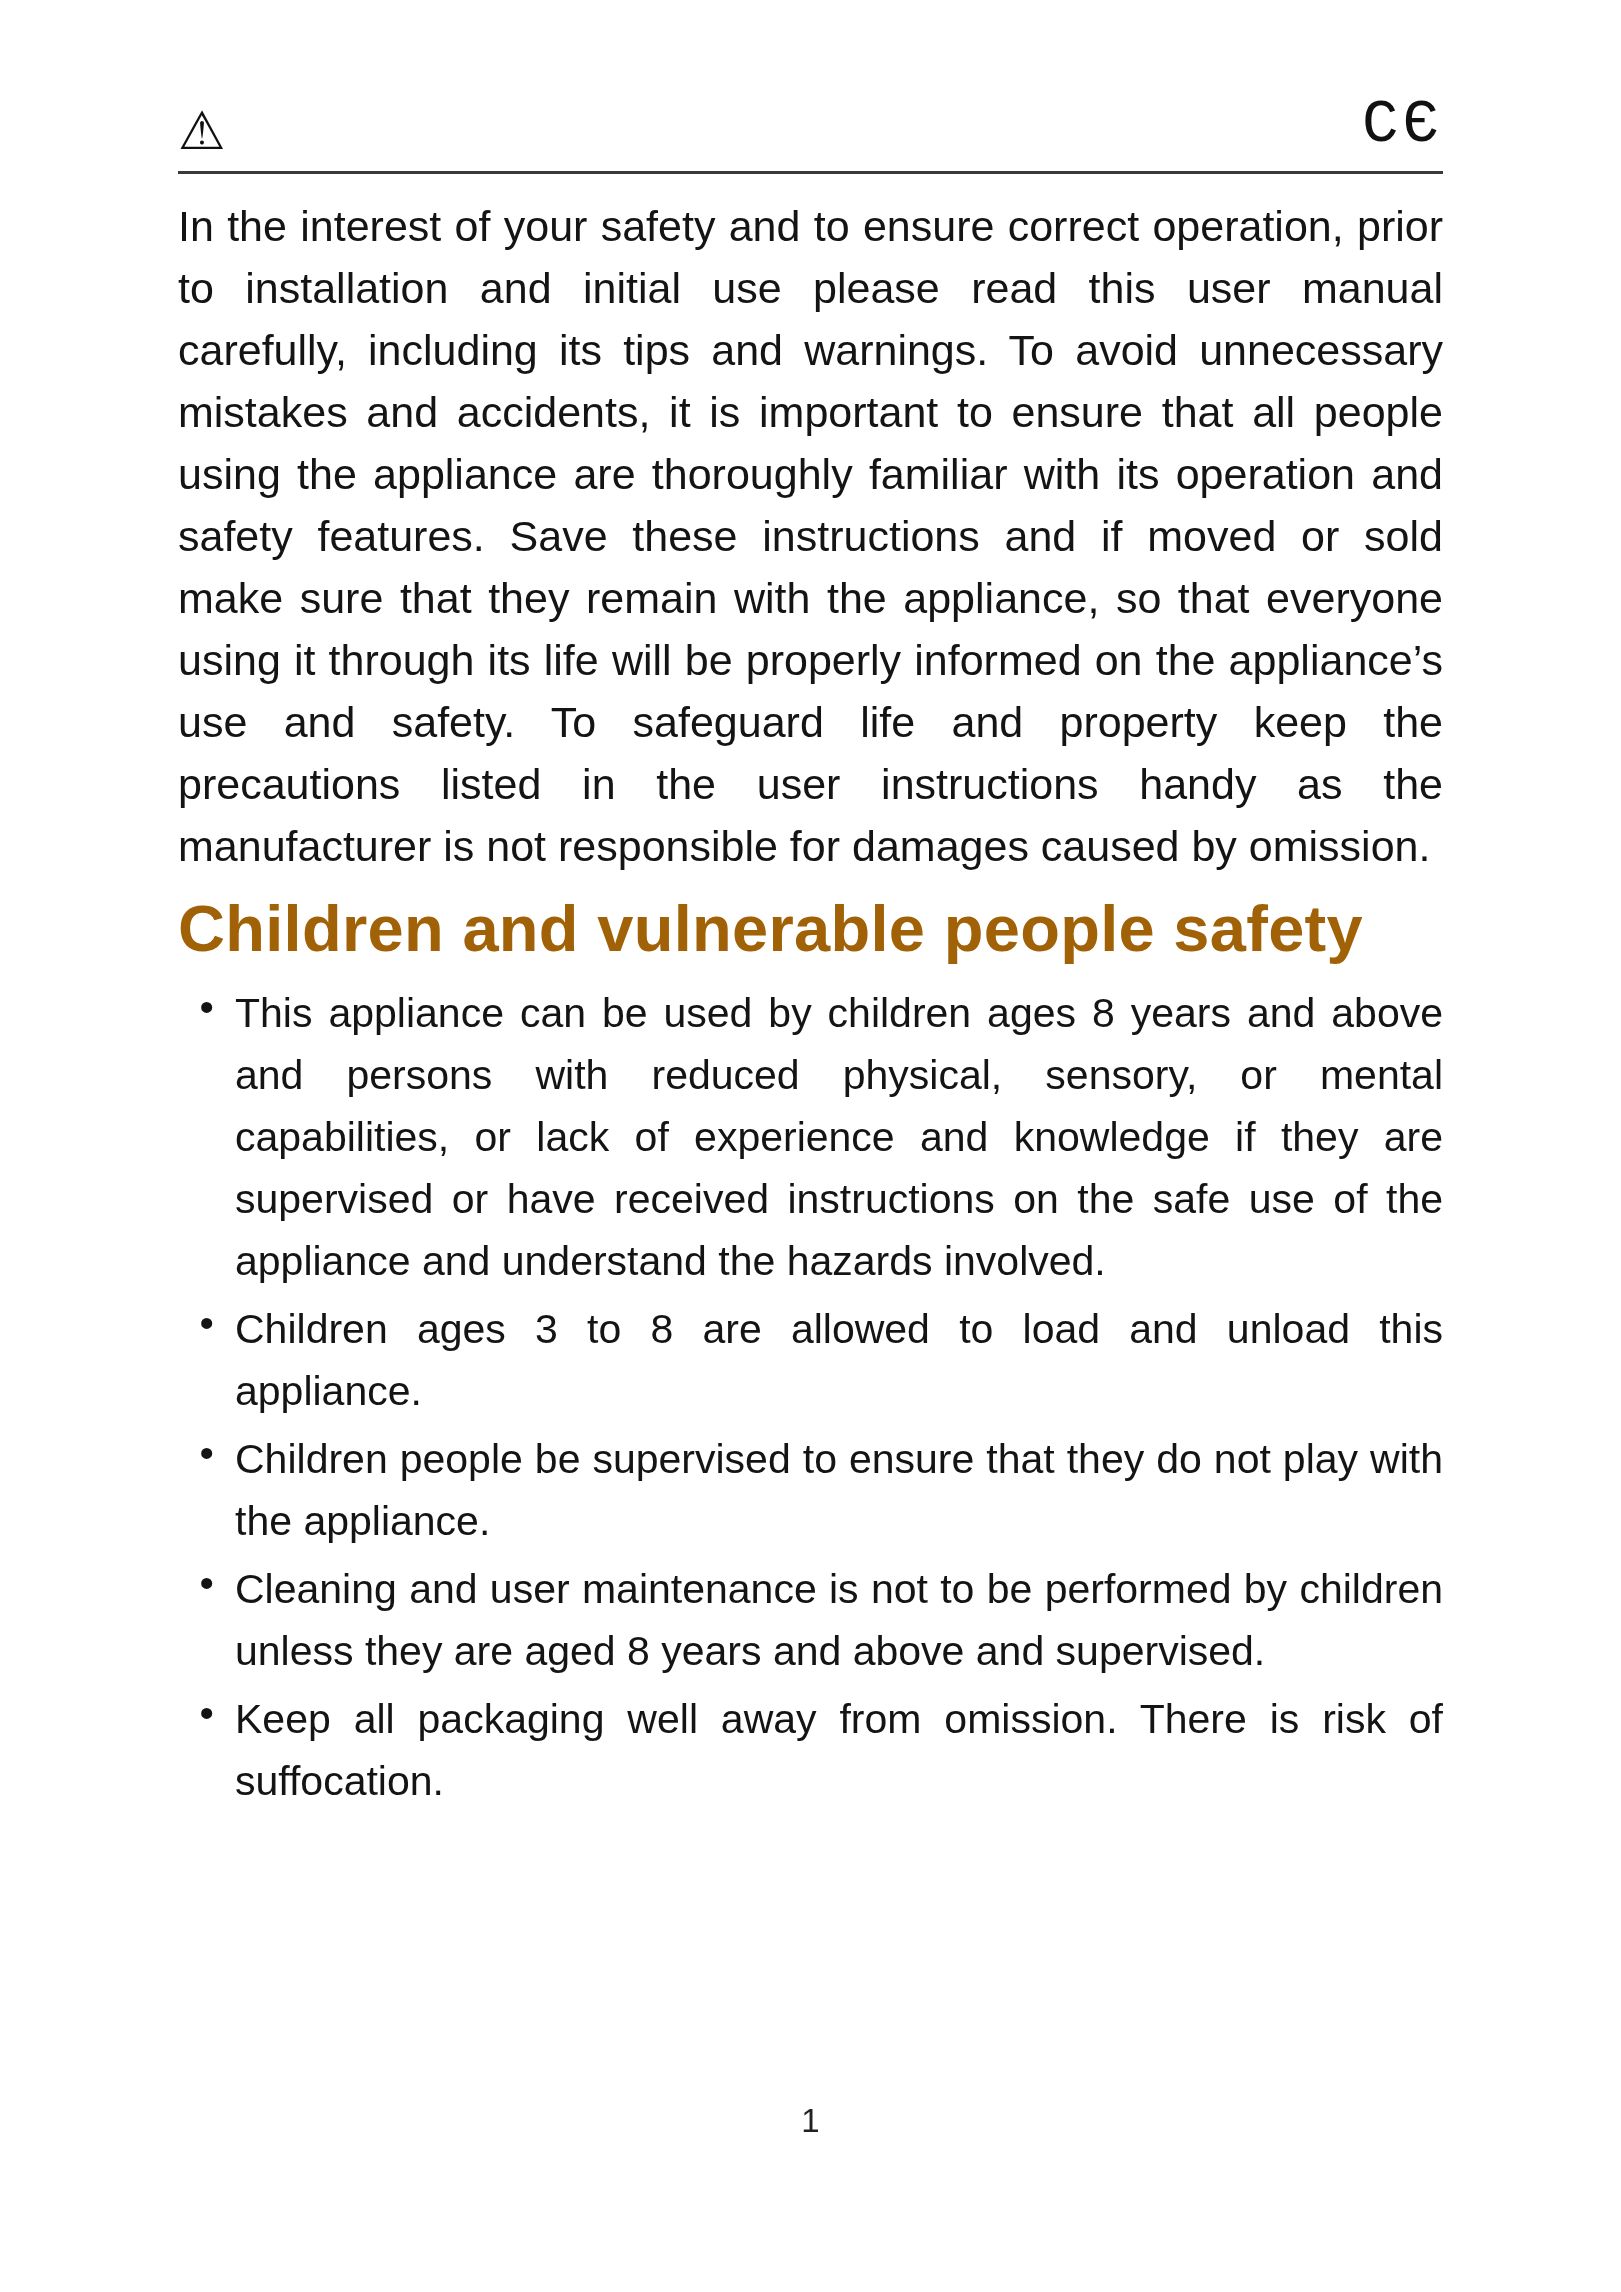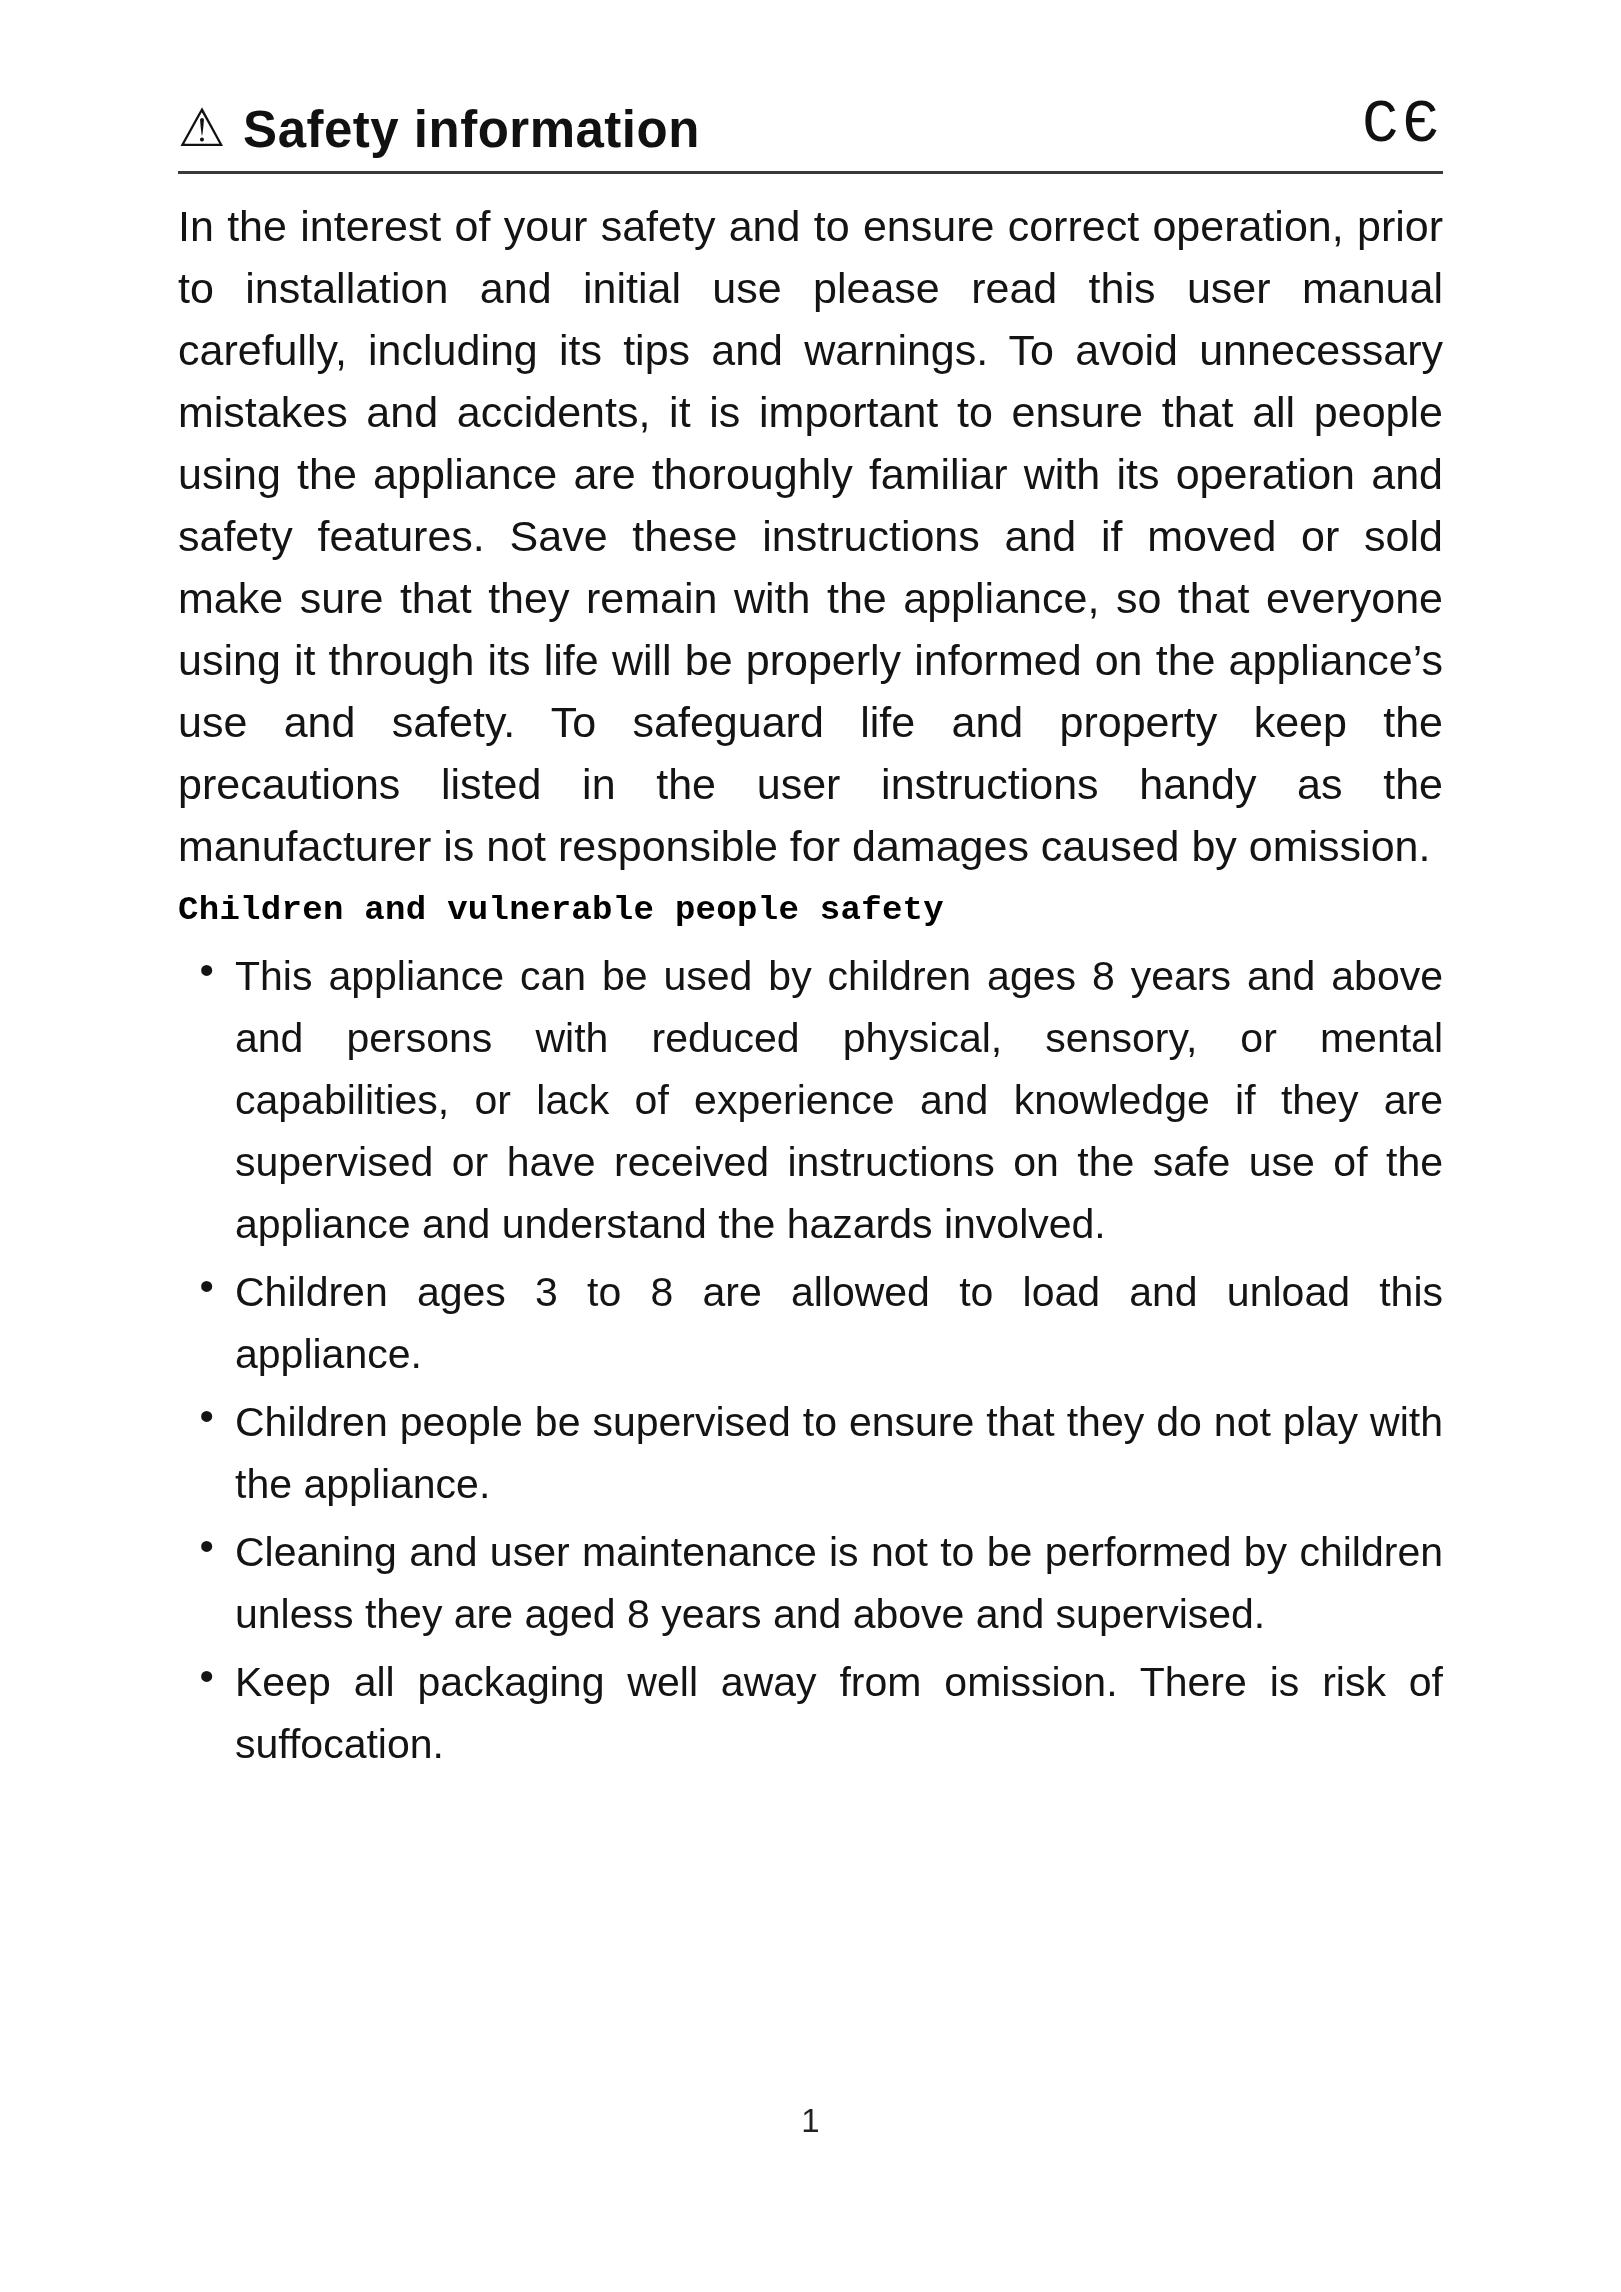--- a/index.html
+++ b/index.html
@@ -53,25 +53,24 @@
   }
   .intro {
     margin: 21.6px 0 0 0;
     font-size: 43px;
     line-height: 62px;
     text-align: justify;
     color: #141414;
   }
   .section-title {
     margin: 13.7px 0 9.8px 0;
-    font-size: 34px;
+    font-size: 65px;
     font-weight: bold;
-    color: #000000;
+    color: #a16207;
     letter-spacing: 0.3px;
-    font-family: Liberation Mono, monospace;
   }
   .bullets {
     list-style: none;
     margin: 0;
     padding: 0;
   }
   .bullet {
     display: flex;
     align-items: flex-start;
     margin: 0;
@@ -103,21 +102,20 @@
   }
 </style>
 </head>
 <body>
 
 <div class="page">
 
   <header class="header">
     <div class="header-left">
       <span class="warn">⚠</span>
-      <h1 class="title">Safety information</h1>
     </div>
     <span class="ce">CЄ</span>
   </header>
 
   <p class="intro">In the interest of your safety and to ensure correct operation, prior to installation and initial use please read this user manual carefully, including its tips and warnings. To avoid unnecessary mistakes and accidents, it is important to ensure that all people using the appliance are thoroughly familiar with its operation and safety features. Save these instructions and if moved or sold make sure that they remain with the appliance, so that everyone using it through its life will be properly informed on the appliance’s use and safety. To safeguard life and property keep the precautions listed in the user instructions handy as the manufacturer is not responsible for damages caused by omission.</p>
 
   <h2 class="section-title">Children and vulnerable people safety</h2>
 
   <ul class="bullets">
     <li class="bullet">

